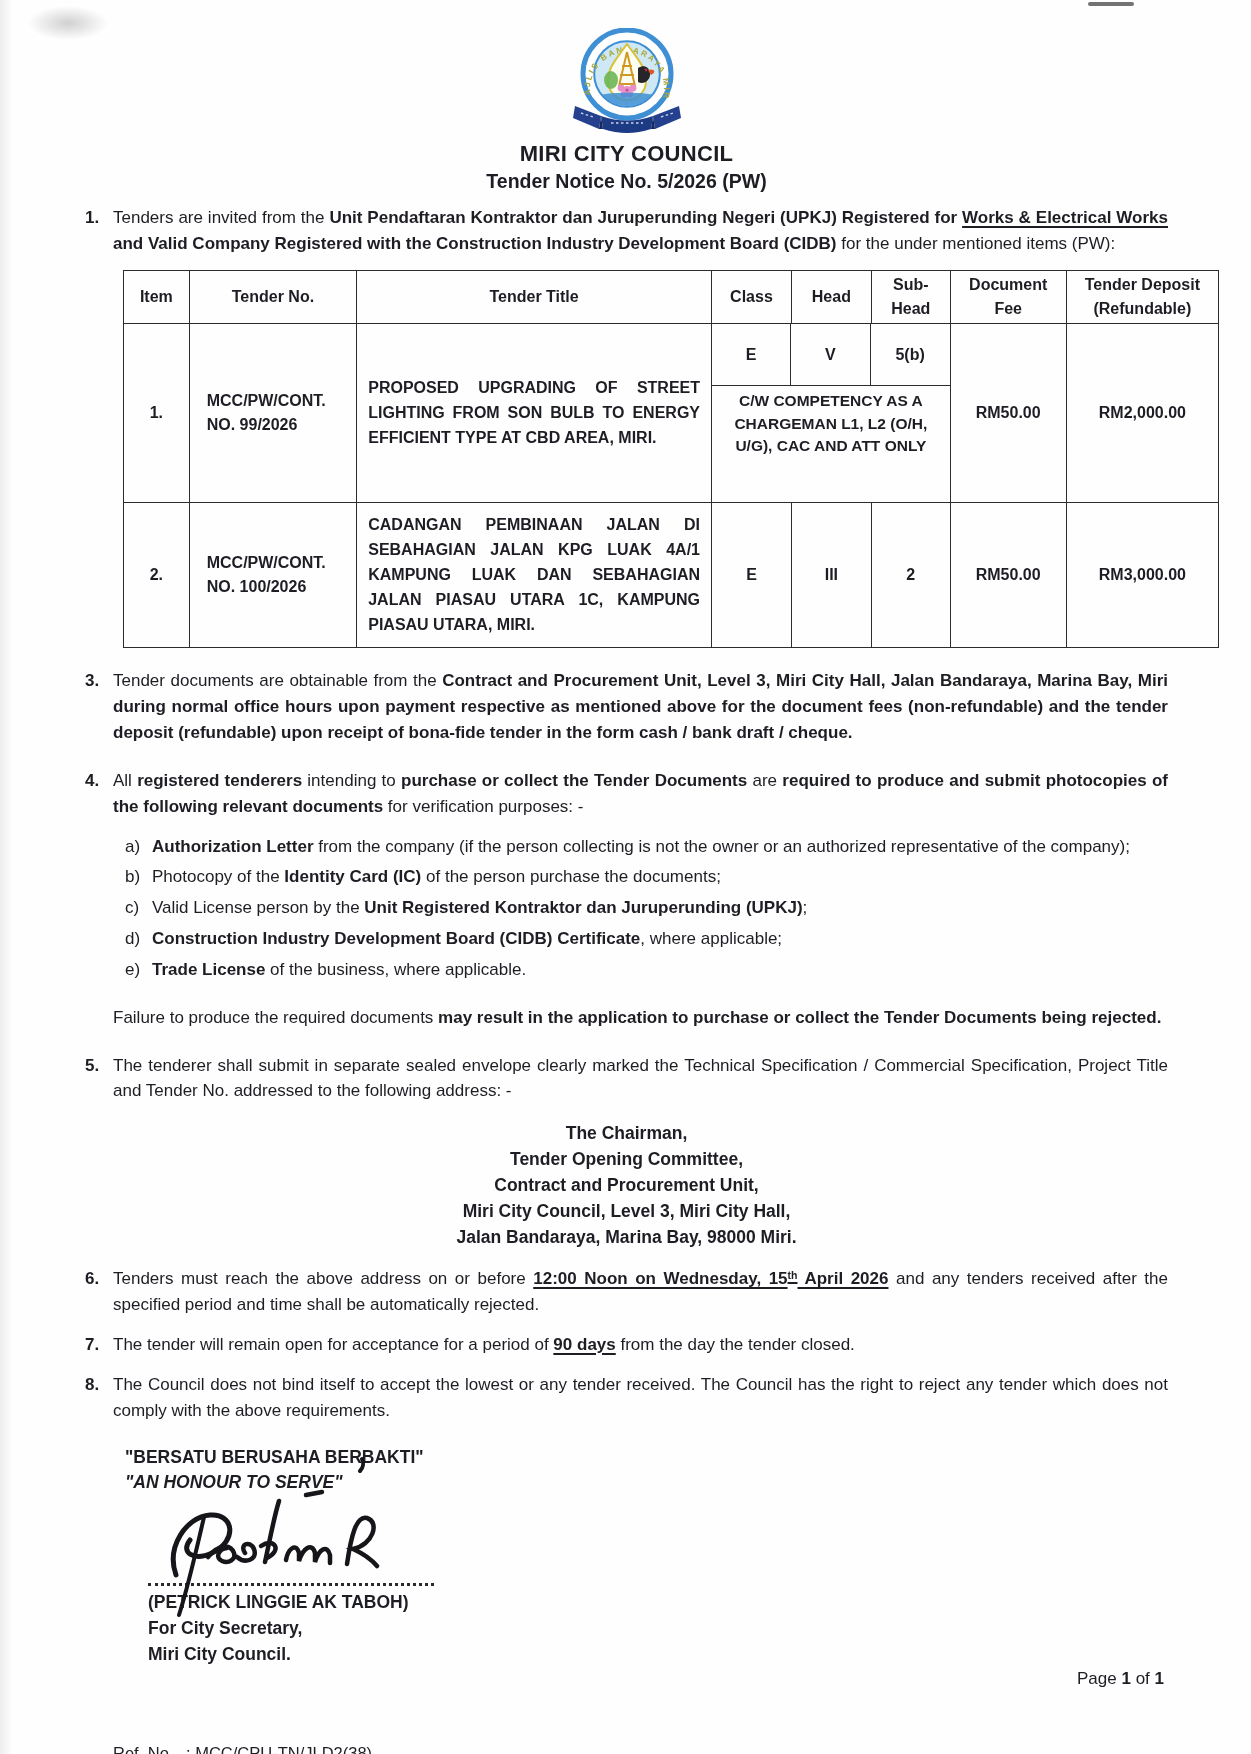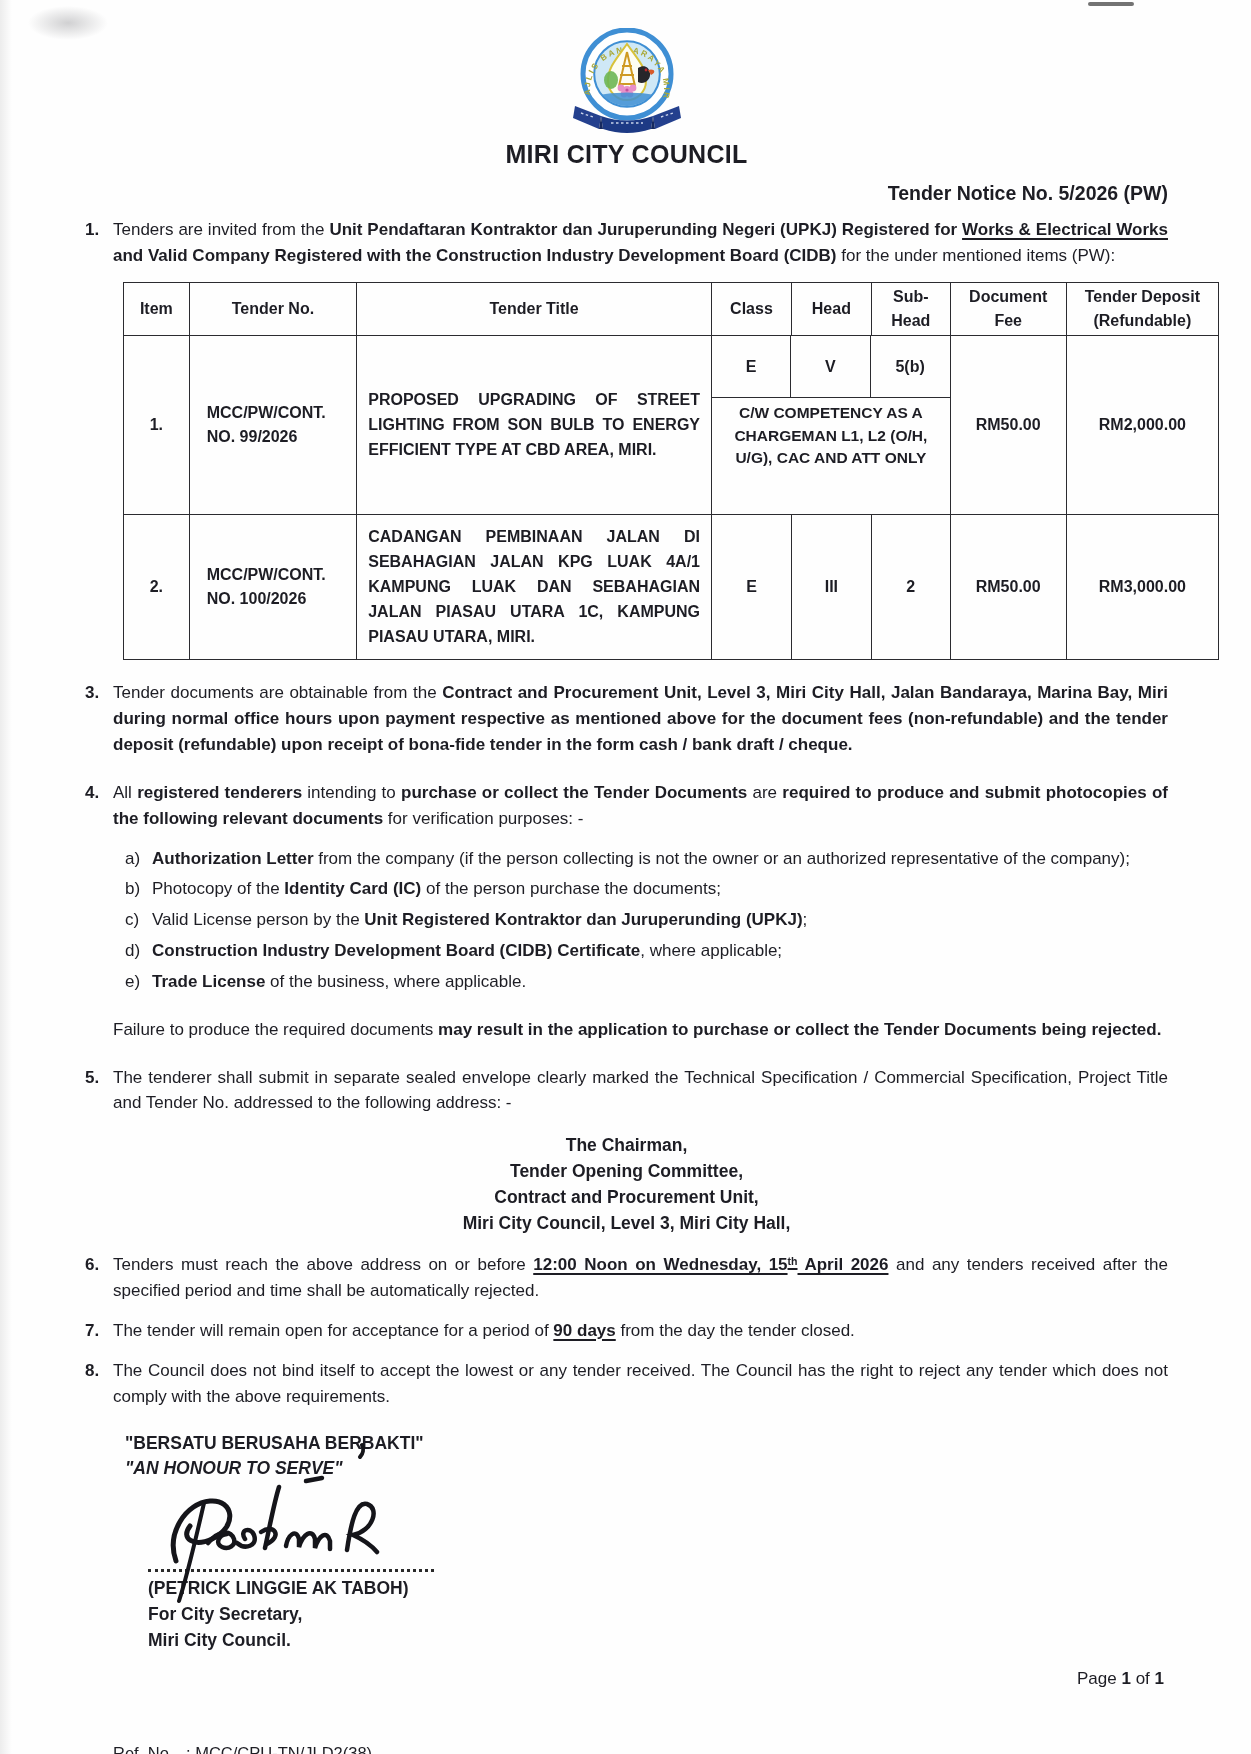--- a/index.html
+++ b/index.html
@@ -18,22 +18,22 @@
 
   
   .artifact-line{position:absolute; left:1088px; top:2px; width:46px; height:4px; background:#5a5a5a; opacity:.85; border-radius:2px;}
   .artifact-smudge{position:absolute; left:28px; top:6px; width:80px; height:34px;
     background:radial-gradient(closest-side, rgba(90,90,95,.28), rgba(90,90,95,0)); }
   .artifact-edge{position:absolute; left:0; top:0; bottom:0; width:12px;
     background:linear-gradient(90deg, rgba(0,0,0,.07), rgba(0,0,0,0));}
 
   
   .logo-wrap{padding-top:28px; text-align:center;}
-  .title{margin-top:0; text-align:center; font-weight:700; font-size:25px; line-height:24px; letter-spacing:.3px;}
-  .subtitle{margin-top:16px; text-align:right; font-weight:700; font-size:19.5px; line-height:23px;}
+  .title{margin-top:0; text-align:center; font-weight:700; font-size:22px; line-height:24px; letter-spacing:.3px;}
+  .subtitle{margin-top:4px; text-align:center; font-weight:700; font-size:19.5px; line-height:23px;}
 
   
   .para{display:flex; margin-top:20px;}
   .para .num{flex:0 0 28px; font-weight:700;}
   .para .ptext{flex:1; text-align:justify;}
   .noindent{margin-left:28px; margin-top:22px; text-align:justify;}
 
   
   .tender-table{border-collapse:collapse; margin:14px 0 0 38px; width:1096px; table-layout:fixed;}
   .tender-table th,.tender-table td{border:1.6px solid #2b2b30; font-weight:700; font-size:16px; line-height:1.5;}
@@ -232,20 +232,21 @@
     <div class="para" style="margin-top:22px;">
       <span class="num">5.</span>
       <div class="ptext"><span>The tenderer shall submit in separate sealed envelope clearly marked the Technical Specification / Commercial Specification, Project Title and Tender No. addressed to the following address: -</span></div>
     </div>
 
     <div class="address">
       <div>The Chairman,</div>
       <div>Tender Opening Committee,</div>
       <div>Contract and Procurement Unit,</div>
       <div>Miri City Council, Level 3, Miri City Hall,</div>
+      <div>Jalan Bandaraya, Marina Bay, 98000 Miri.</div>
     </div>
 
     <div class="para" style="margin-top:16px;">
       <span class="num">6.</span>
       <div class="ptext"><span>Tenders must reach the above address on or before </span><span class="b u">12:00 Noon on Wednesday, 15</span><sup class="b u">th</sup><span class="b u"> April 2026</span><span> and any tenders received after the specified period and time shall be automatically rejected.</span></div>
     </div>
 
     <div class="para" style="margin-top:14px;">
       <span class="num">7.</span>
       <div class="ptext"><span>The tender will remain open for acceptance for a period of </span><span class="b u">90 days</span><span> from the day the tender closed.</span></div>

